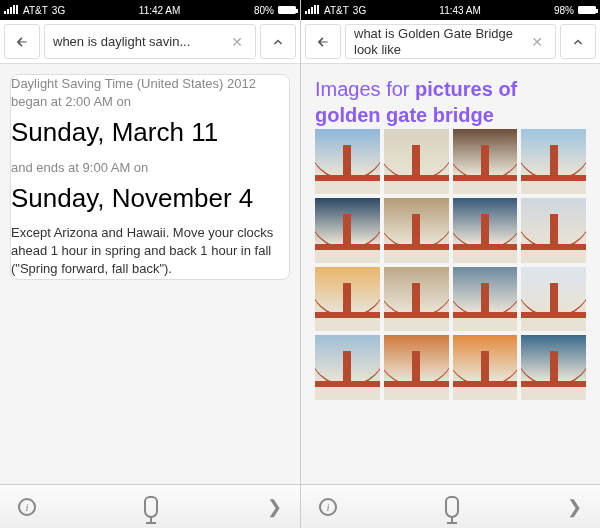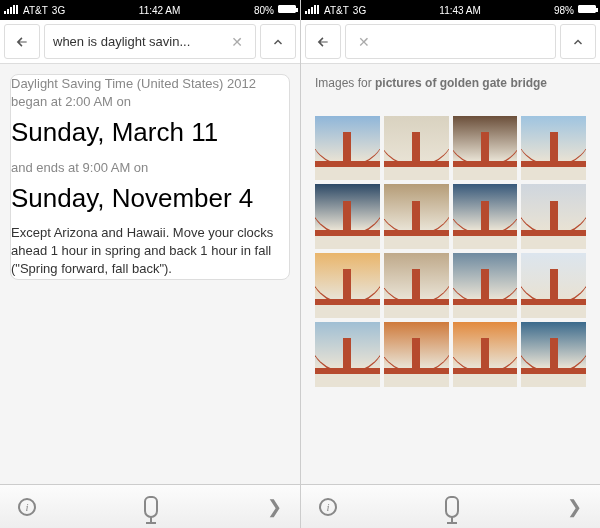--- a/index.html
+++ b/index.html
@@ -1,37 +1,37 @@
 <!DOCTYPE html>
 <html><head>
 <meta charset="utf-8">
 <style>
   * { margin:0; padding:0; box-sizing:border-box; font-family:-apple-system,Helvetica,Arial,sans-serif; }
   body { background:#fff; width:600px; height:528px; display:flex; }
   .phone { width:300px; height:528px; position:relative; background:#f5f5f5; display:flex; flex-direction:column; }
   .phone + .phone { border-left:1px solid #ccc; }
   .statusbar { height:20px; background:#000; color:#fff; font-size:10px; display:flex; align-items:center; padding:0 4px; justify-content:space-between; }
-  .sb-left, .sb-right { display:flex; align-items:flex-start; gap:4px; }
+  .sb-left, .sb-right { display:flex; align-items:center; gap:4px; }
   .bars span { display:inline-block; width:2px; background:#fff; margin-right:1px; }
   .bars span:nth-child(1){height:3px}.bars span:nth-child(2){height:5px}.bars span:nth-child(3){height:7px}.bars span:nth-child(4){height:9px}.bars span:nth-child(5){height:9px}
   .battery { width:18px; height:8px; border:1px solid #fff; border-radius:1px; position:relative; }
   .battery::after{content:"";position:absolute;right:-3px;top:2px;width:2px;height:4px;background:#fff;}
   .battery i{display:block;height:100%;background:#fff;}
   .left .battery i{width:99%}.right .battery i{width:98%}
   .searchbar { height:44px; background:#fff; border-bottom:1px solid #ddd; display:flex; align-items:stretch; padding:4px; gap:4px; }
   .sq { width:36px; background:#fff; border:1px solid #ddd; border-radius:3px; display:flex; align-items:center; justify-content:center; color:#555; }
   .query { flex:1; background:#fff; border:1px solid #ddd; border-radius:3px; display:flex; align-items:center; padding:0 8px; position:relative; }
   .query .text { flex:1; font-size:13px; color:#333; line-height:1.2; overflow:hidden; }
   .query .clear { color:#aaa; padding:0 4px; font-size:14px; }
   .content { flex:1; overflow:hidden; padding:10px; }
   .card { background:#fff; border:1px solid #ddd; border-radius:8px; }
   .muted { color:#888; font-size:13px; line-height:1.4; }
   .bigdate { font-size:26px; color:#000; font-weight:300; margin:6px 0 10px 0; line-height:1.2; }
   .body { color:#333; font-size:13px; line-height:1.4; margin-top:6px; }
-  .images-header { font-size:12px; line-height:1.3; color:#737373; padding:2px 4px 24px; }
+  .images-header { font-size:20px; line-height:1.3; color:#8b5cf6; padding:2px 4px 1px; }
   .images-header .bold { font-weight:700; }
   .grid { display:grid; grid-template-columns:repeat(4,1fr); gap:4px; padding:0 4px; }
   .thumb { width:100%; aspect-ratio:1; background:#89a; position:relative; overflow:hidden; }
   .thumb .sky { position:absolute; inset:0; }
   .thumb .bridge { position:absolute; bottom:20%; left:0; right:0; height:6px; background:#b64a2e; }
   .thumb .tower { position:absolute; bottom:20%; width:8px; height:55%; background:#b64a2e; left:50%; transform:translateX(-50%);}
   .thumb .cable { position:absolute; bottom:20%; left:-10%; right:-10%; height:60%; border-bottom:2px solid #b64a2e; border-radius:0 0 50% 50%/0 0 100% 100%; }
   .bottom-link { color:#1a0dab; font-size:16px; padding:14px 4px 0; }
   .bottom-link .accent { font-weight:700; }
   .bottombar { height:44px; background:linear-gradient(#fcfcfc,#eee); border-top:1px solid #ccc; display:flex; align-items:center; justify-content:space-between; padding:0 18px; color:#888; }
@@ -107,20 +107,21 @@
         </span>
     </div>
   </div>
   <div class="searchbar">
     <div class="sq">
       <svg width="14" height="14" viewBox="0 0 24 24">
           <path d="M20 11H7.8l5-5L11 4l-8 8 8 8 1.8-2-5-5H20z" fill="#555"></path>
         </svg>
     </div>
     <div class="query">
+      <span class="text">what is Golden Gate Bridge look like</span>
       <span class="clear">✕</span>
     </div>
     <div class="sq">
       <svg width="12" height="12" viewBox="0 0 24 24">
           <path d="M4 15l8-8 8 8-2 2-6-6-6 6z" fill="#555"></path>
         </svg>
     </div>
   </div>
   <div class="content">
     <div class="images-header">

